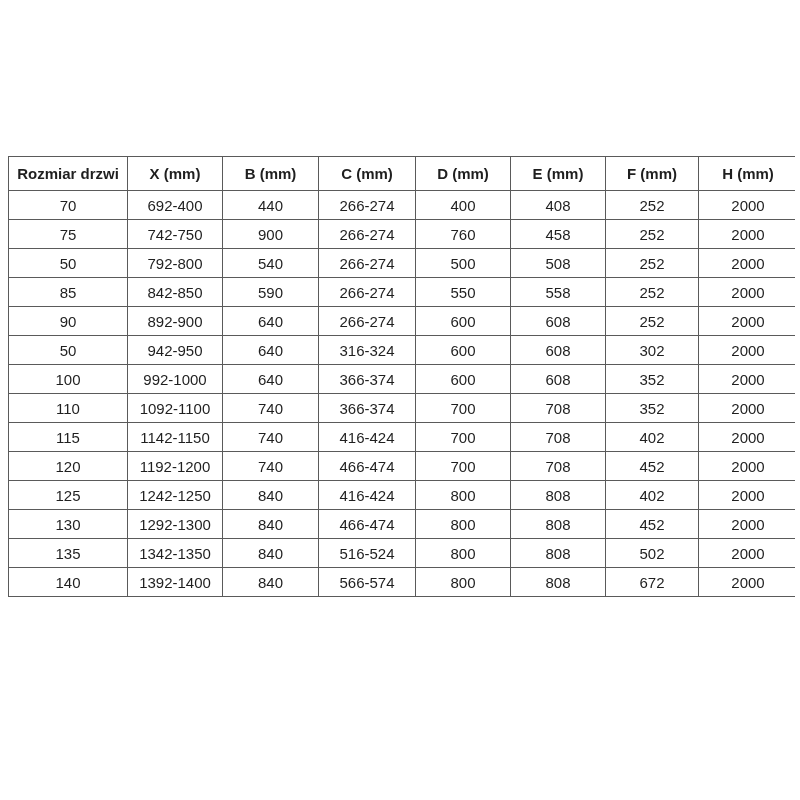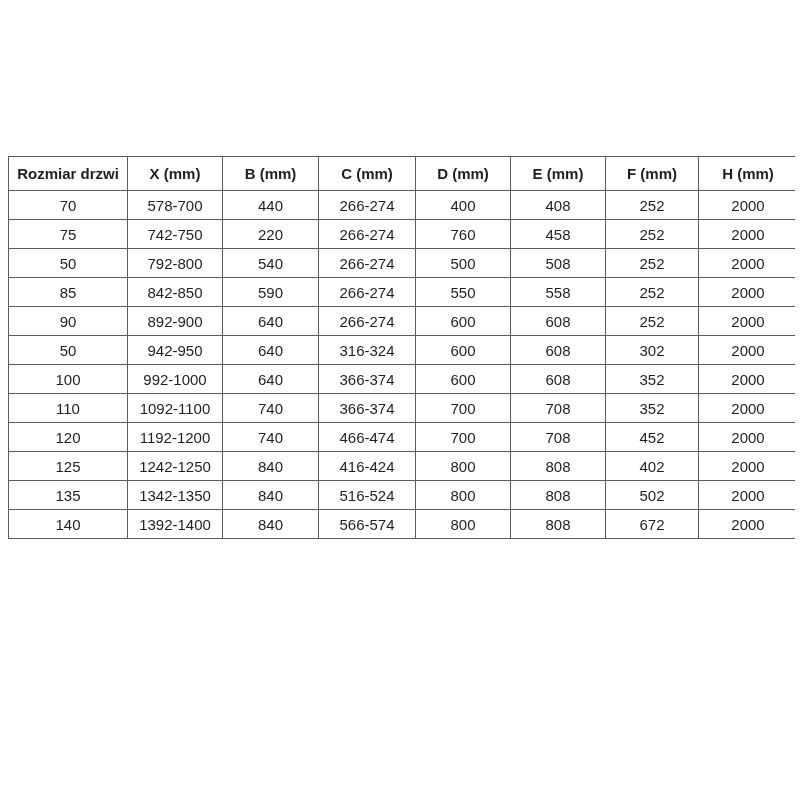--- a/index.html
+++ b/index.html
@@ -80,32 +80,32 @@
           <th>C (mm)</th>
           <th>D (mm)</th>
           <th>E (mm)</th>
           <th>F (mm)</th>
           <th>H (mm)</th>
         </tr>
       </thead>
       <tbody>
         <tr>
           <td>70</td>
-          <td>578-700</td>
+          <td>692-400</td>
           <td>440</td>
           <td>266-274</td>
           <td>400</td>
           <td>408</td>
           <td>252</td>
           <td>2000</td>
         </tr>
           <tr>
           <td>75</td>
           <td>742-750</td>
-          <td>220</td>
+          <td>900</td>
           <td>266-274</td>
           <td>760</td>
           <td>458</td>
           <td>252</td>
           <td>2000</td>
         </tr>
           <tr>
           <td>50</td>
           <td>792-800</td>
           <td>540</td>
@@ -159,40 +159,60 @@
           <td>110</td>
           <td>1092-1100</td>
           <td>740</td>
           <td>366-374</td>
           <td>700</td>
           <td>708</td>
           <td>352</td>
           <td>2000</td>
         </tr>
           <tr>
+          <td>115</td>
+          <td>1142-1150</td>
+          <td>740</td>
+          <td>416-424</td>
+          <td>700</td>
+          <td>708</td>
+          <td>402</td>
+          <td>2000</td>
+        </tr>
+          <tr>
           <td>120</td>
           <td>1192-1200</td>
           <td>740</td>
           <td>466-474</td>
           <td>700</td>
           <td>708</td>
           <td>452</td>
           <td>2000</td>
         </tr>
           <tr>
           <td>125</td>
           <td>1242-1250</td>
           <td>840</td>
           <td>416-424</td>
           <td>800</td>
           <td>808</td>
           <td>402</td>
           <td>2000</td>
         </tr>
           <tr>
+          <td>130</td>
+          <td>1292-1300</td>
+          <td>840</td>
+          <td>466-474</td>
+          <td>800</td>
+          <td>808</td>
+          <td>452</td>
+          <td>2000</td>
+        </tr>
+          <tr>
           <td>135</td>
           <td>1342-1350</td>
           <td>840</td>
           <td>516-524</td>
           <td>800</td>
           <td>808</td>
           <td>502</td>
           <td>2000</td>
         </tr>
           <tr>

